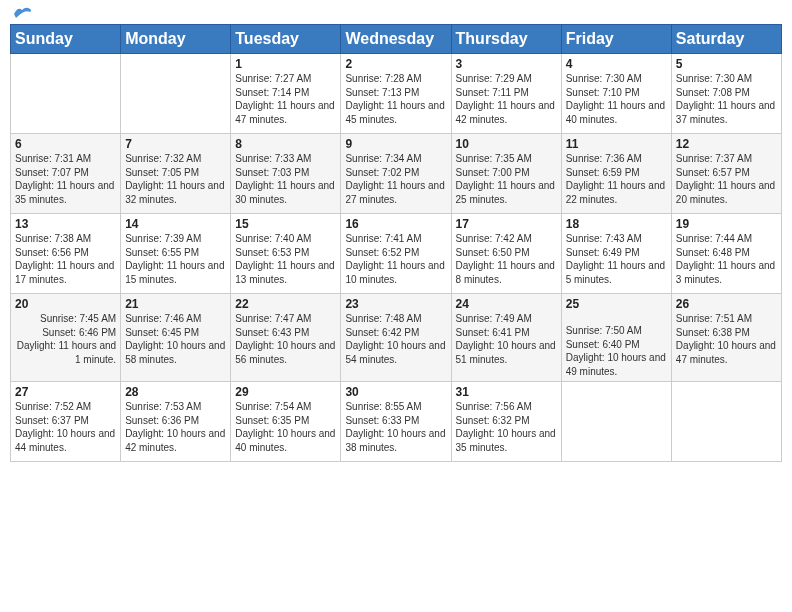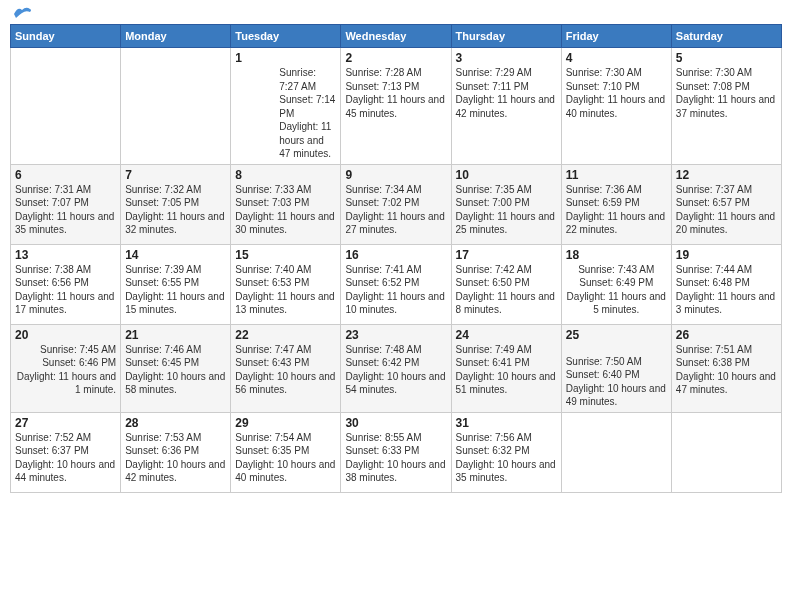--- a/index.html
+++ b/index.html
@@ -35,21 +35,21 @@
       color: #444;
     }
     table {
       width: 100%;
       border-collapse: collapse;
       table-layout: fixed;
     }
     thead tr th {
       background: #3a7abf;
       color: #fff;
-      font-size: 11px;
+      font-size: 16px;
       font-weight: bold;
       padding: 5px 4px;
       border: 1px solid #2a5a9f;
       text-align: left;
     }
     tbody tr td {
       border: 1px solid #ccc;
       vertical-align: top;
       padding: 3px 4px;
       font-size: 10.5px;
@@ -116,21 +116,21 @@
         <th>Friday</th>
         <th>Saturday</th>
       </tr>
   </thead>
   <tbody id="calendar-body">
   <tr>
         <td></td>
         <td></td>
         <td>
           <span class="day-num">1</span>
-          <div class="cell-text" style="white-space: pre-line; margin-left: 44px;">Sunrise: 7:27 AM
+          <div class="cell-text" style="white-space: pre-line;">Sunrise: 7:27 AM
 Sunset: 7:14 PM
 Daylight: 11 hours and 47 minutes.</div>
         </td>
         <td>
           <span class="day-num">2</span>
           <div class="cell-text" style="white-space: pre-line;">Sunrise: 7:28 AM
 Sunset: 7:13 PM
 Daylight: 11 hours and 45 minutes.</div>
         </td>
         <td>
@@ -222,21 +222,21 @@
 Daylight: 11 hours and 10 minutes.</div>
         </td>
         <td>
           <span class="day-num">17</span>
           <div class="cell-text" style="white-space: pre-line;">Sunrise: 7:42 AM
 Sunset: 6:50 PM
 Daylight: 11 hours and 8 minutes.</div>
         </td>
         <td>
           <span class="day-num">18</span>
-          <div class="cell-text" style="white-space: pre-line; text-align: center;">Sunrise: 7:43 AM
+          <div class="cell-text" style="white-space: pre-line;">Sunrise: 7:43 AM
 Sunset: 6:49 PM
 Daylight: 11 hours and 5 minutes.</div>
         </td>
         <td>
           <span class="day-num">19</span>
           <div class="cell-text" style="white-space: pre-line;">Sunrise: 7:44 AM
 Sunset: 6:48 PM
 Daylight: 11 hours and 3 minutes.</div>
         </td>
       </tr>

